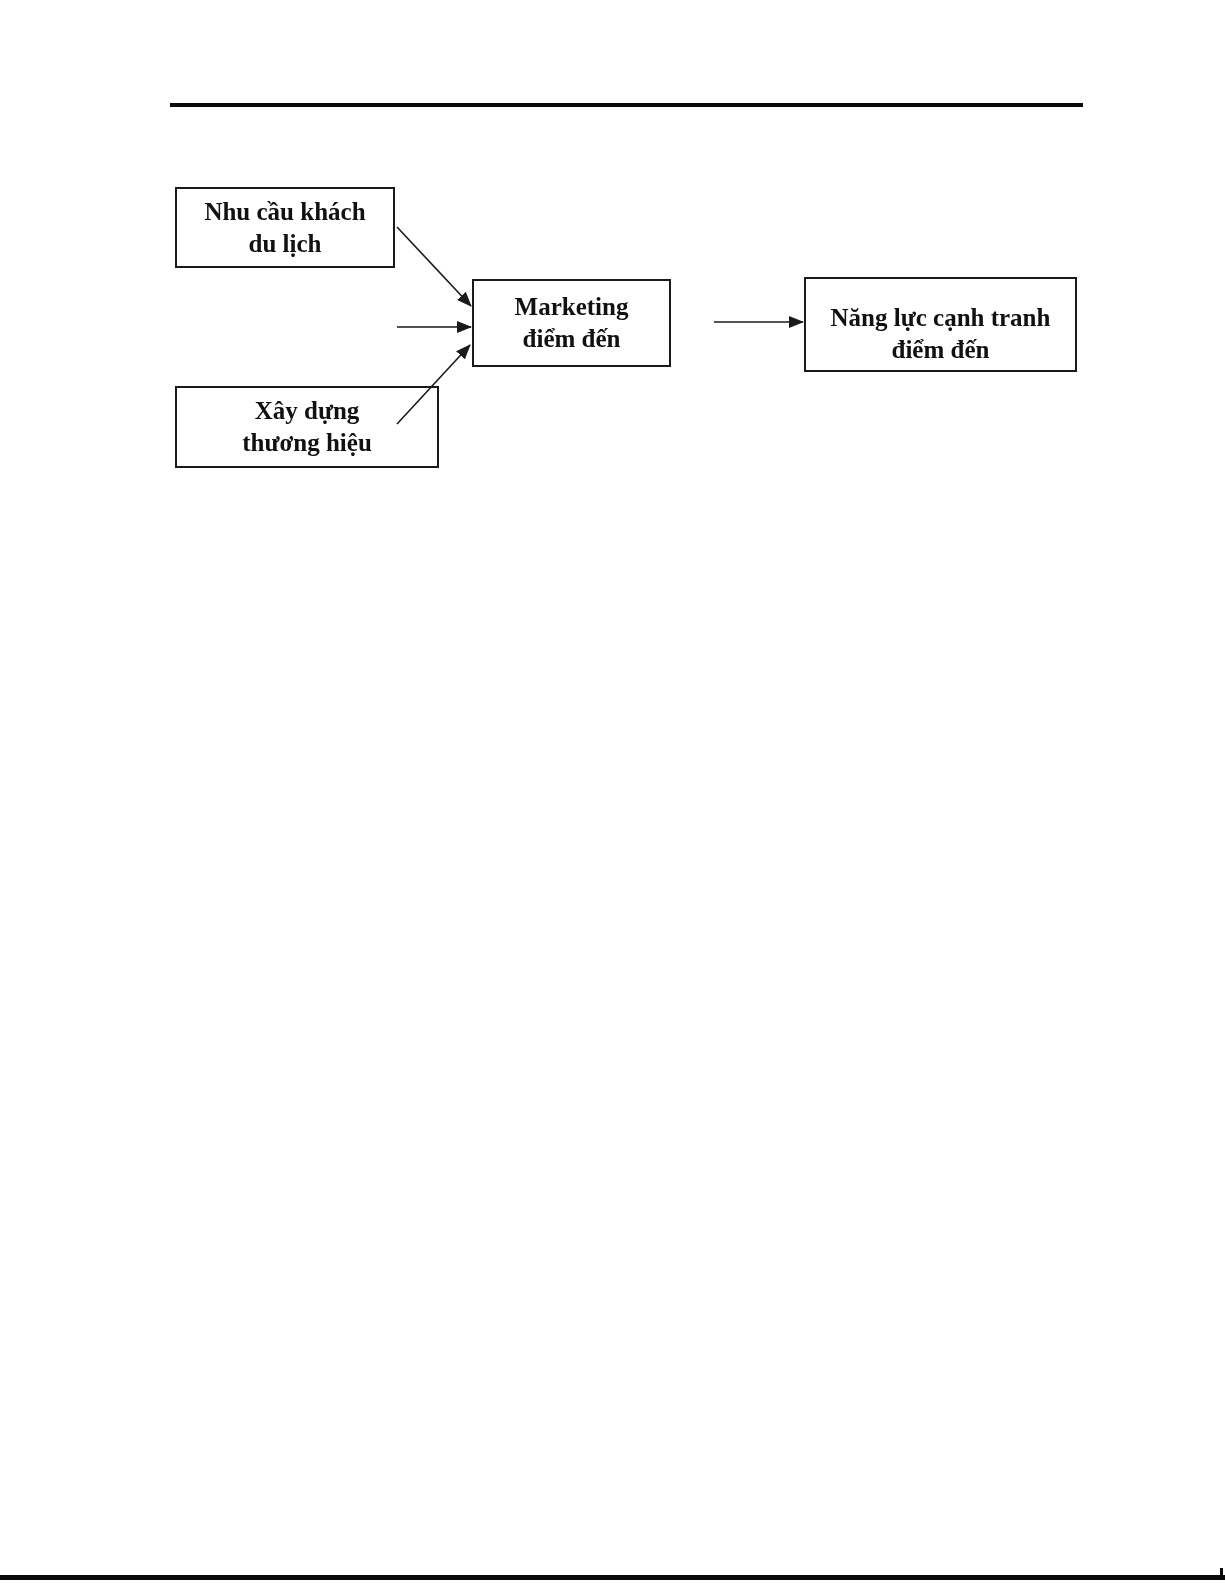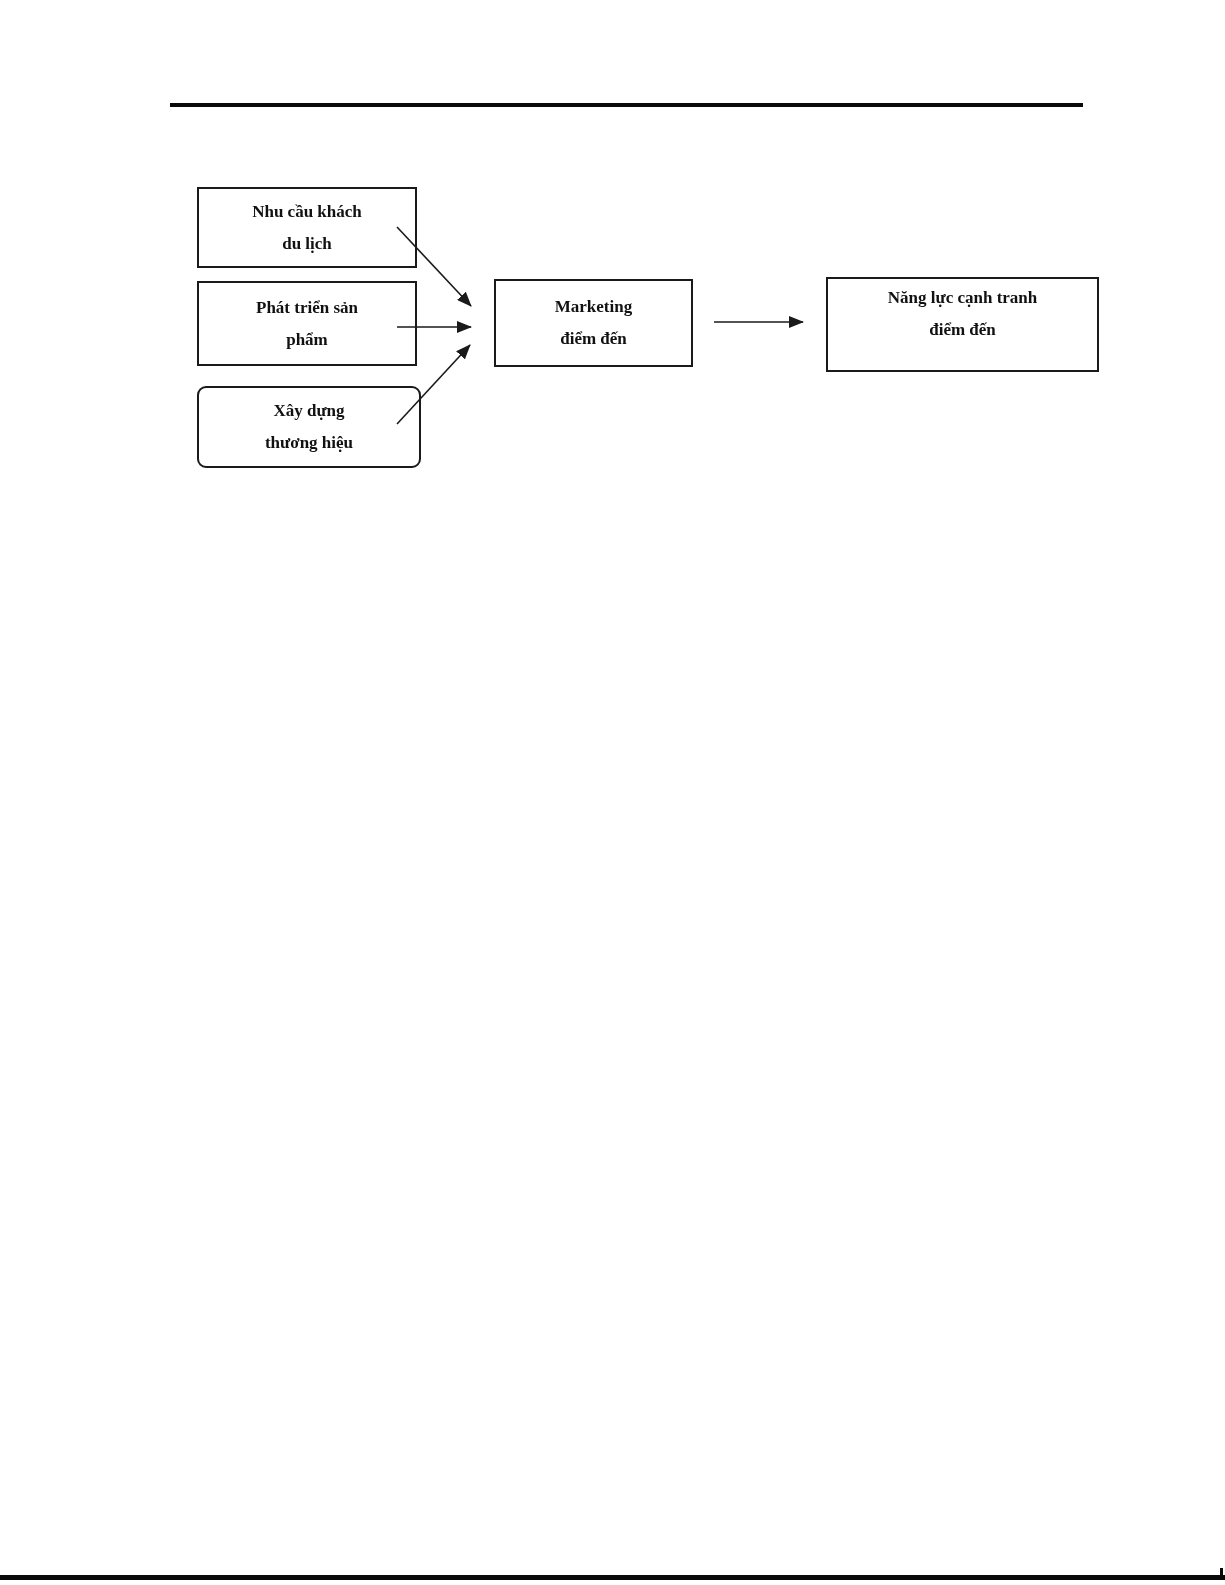--- a/index.html
+++ b/index.html
@@ -40,58 +40,56 @@
   .node {
     position: absolute;
     box-sizing: border-box;
     border: 2px solid #1a1a1a;
     background: #ffffff;
     display: flex;
     align-items: center;
     justify-content: center;
     text-align: center;
     font-weight: bold;
-    font-size: 17px;
+    font-size: 25px;
     line-height: 32px;
     color: #111111;
     white-space: pre-line;
-    margin-left: 22px;
   }
   .node-demand {
     left: 175px;
     top: 187px;
     width: 220px;
     height: 81px;
   }
   .node-product {
     left: 175px;
     top: 281px;
     width: 220px;
     height: 85px;
   }
   .node-branding {
     left: 175px;
     top: 386px;
-    width: 224px;
+    width: 264px;
     height: 82px;
-    border-radius: 9px;
   }
   .node-marketing {
     left: 472px;
     top: 279px;
     width: 199px;
     height: 88px;
   }
   .node-competitiveness {
     left: 804px;
     top: 277px;
     width: 273px;
     height: 95px;
     align-items: flex-start;
-    padding-top: 3px;
+    padding-top: 23px;
   }
   .edges-overlay {
     position: absolute;
     left: 0;
     top: 0;
     width: 1225px;
     height: 1585px;
     pointer-events: none;
   }
   .edge-line {
@@ -103,22 +101,20 @@
 </head>
 <body>
 
 <div class="page">
 
   <div class="rule rule-top"></div>
 
   <div class="node node-demand">Nhu cầu khách
 du lịch</div>
 
-  <div class="node node-product">Phát triển sản
-phẩm</div>
 
   <div class="node node-branding">Xây dựng
 thương hiệu</div>
 
   <div class="node node-marketing">Marketing
 điểm đến</div>
 
   <div class="node node-competitiveness">Năng lực cạnh tranh
 điểm đến</div>
 

